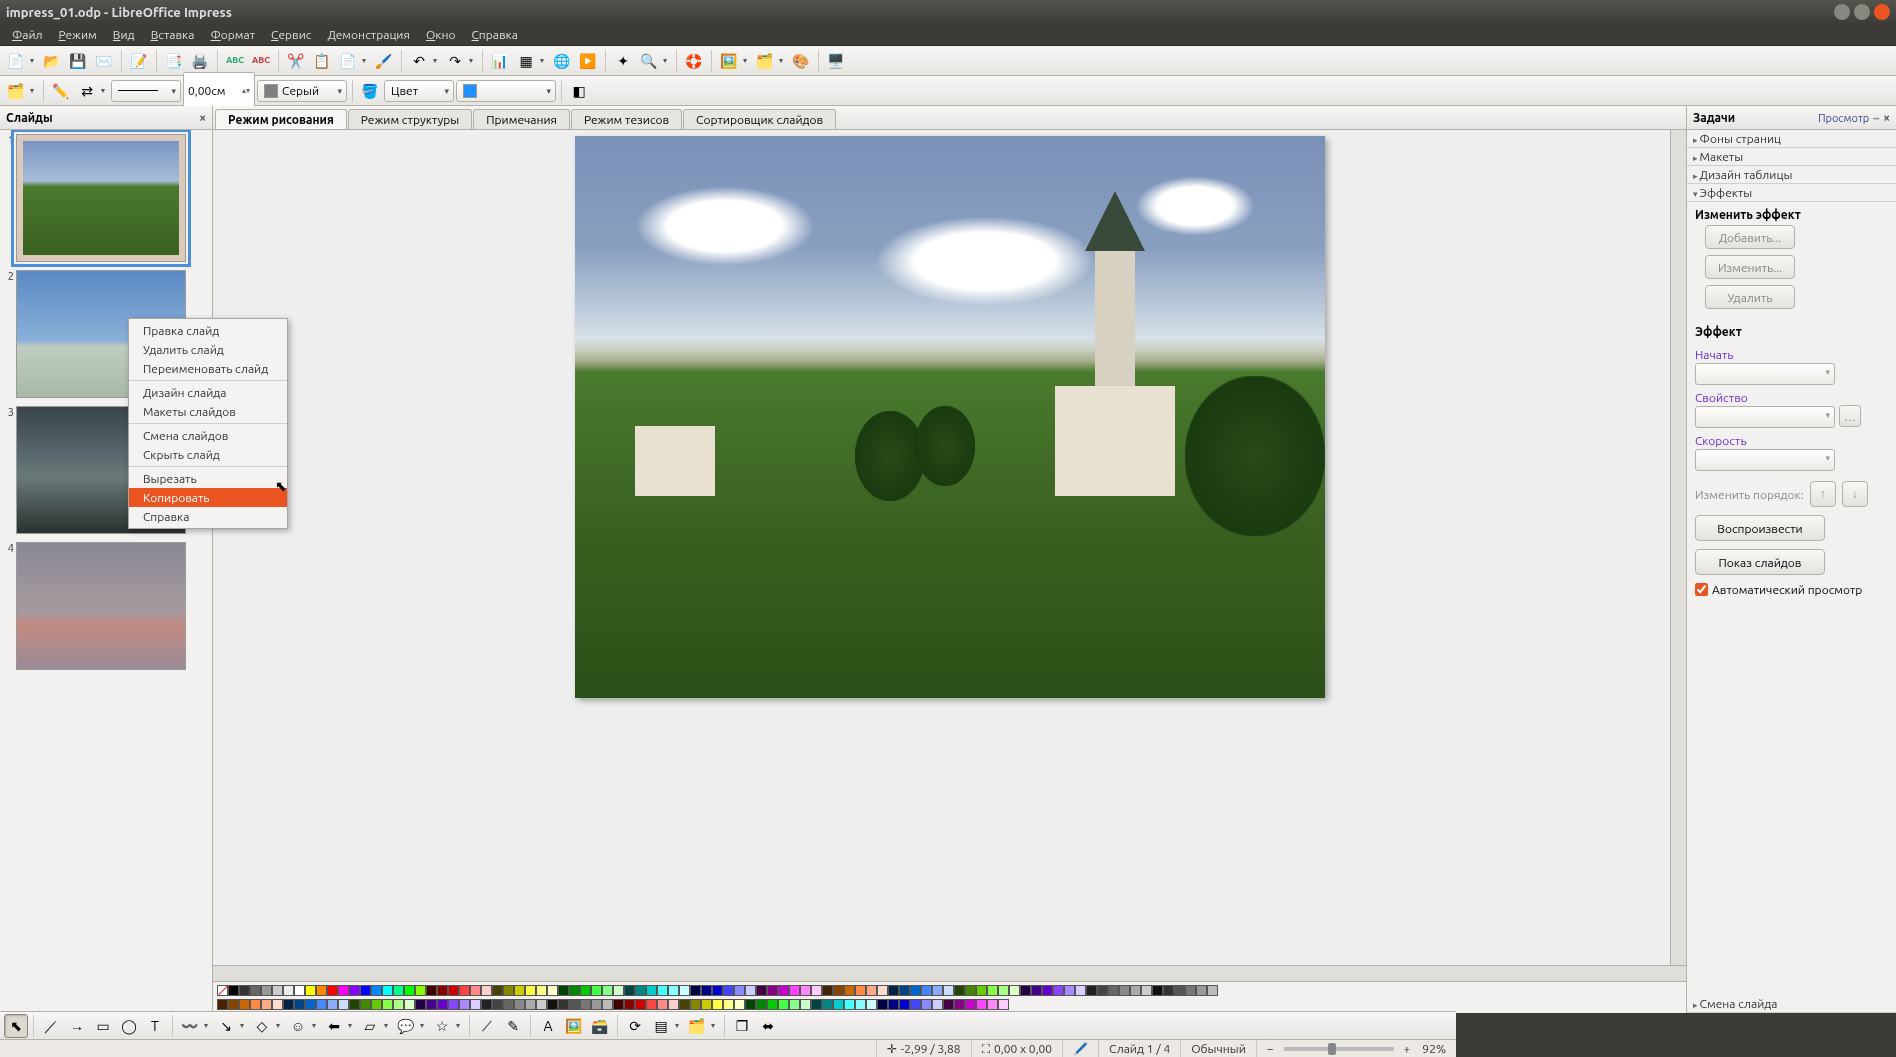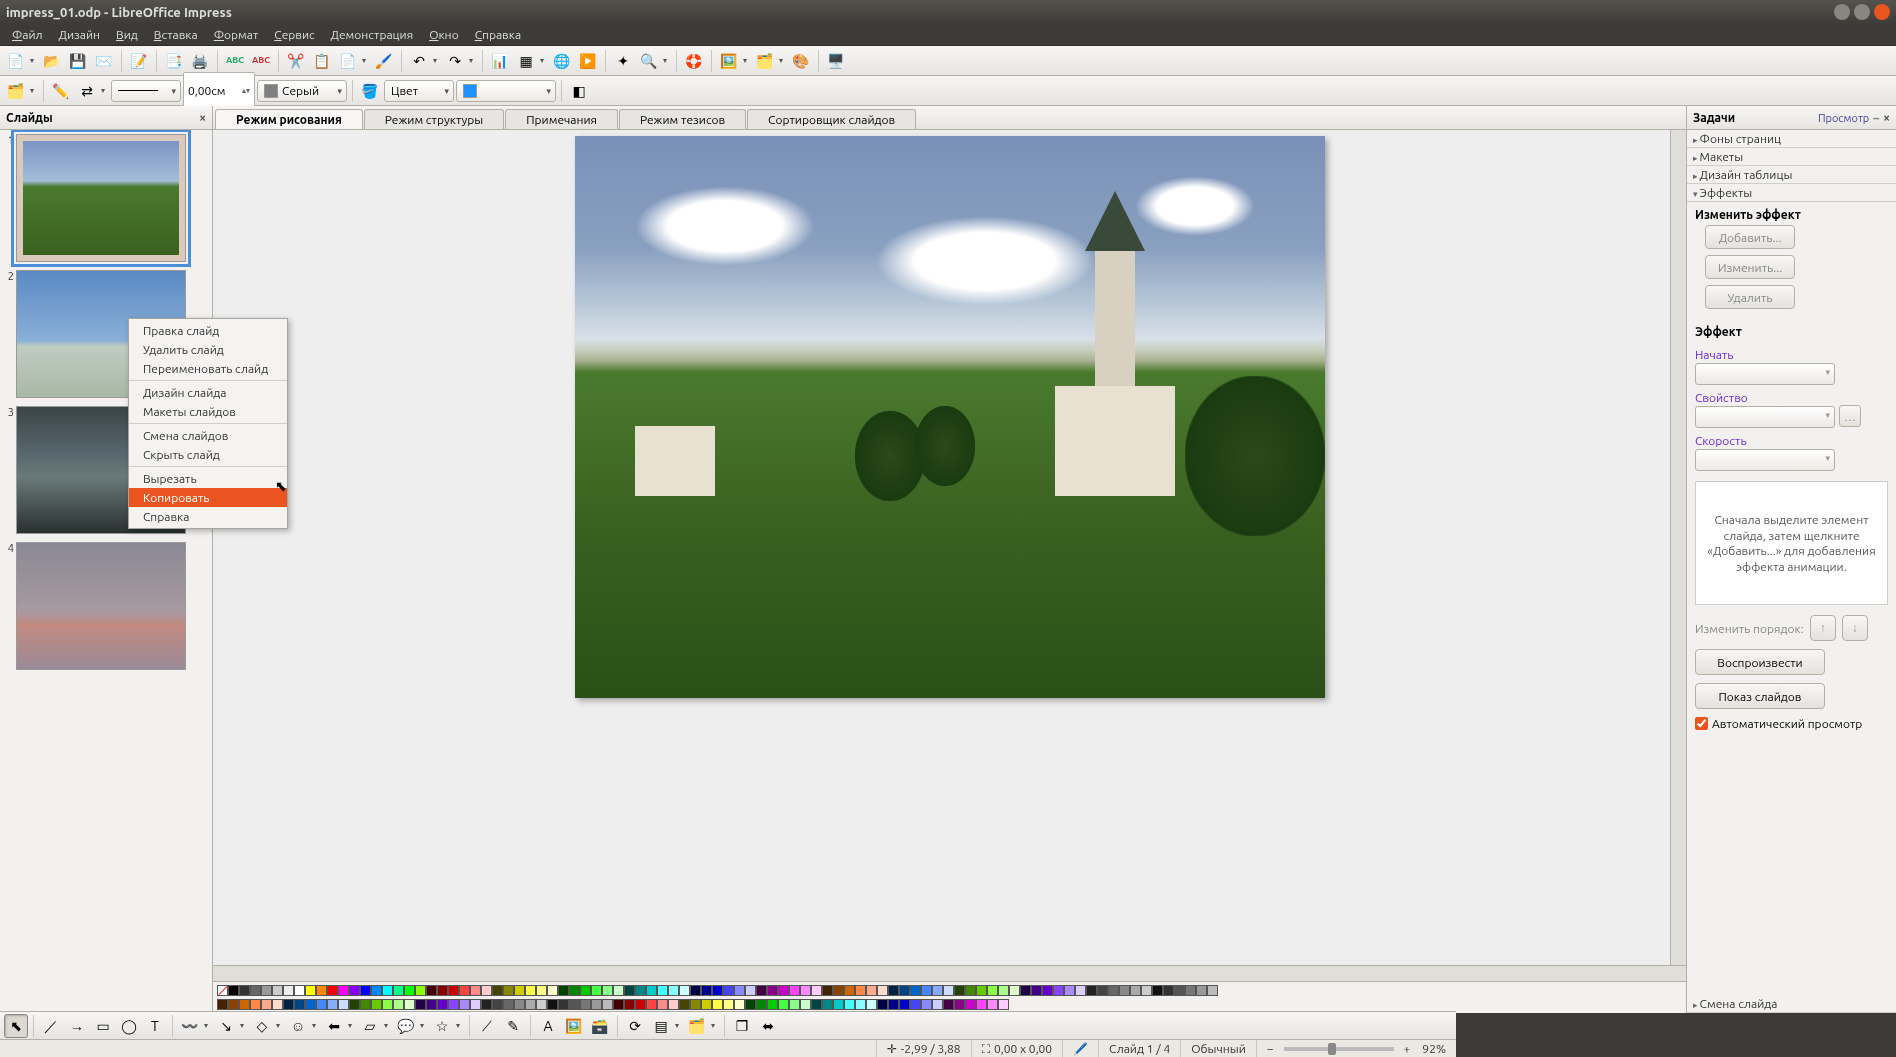--- a/index.html
+++ b/index.html
@@ -45,21 +45,21 @@
 
 
 .thumb1 { background: linear-gradient(to bottom, #7a95c4 0%, #a6bdd9 35%, #4a7a2e 40%, #3a6020 100%); }
 .thumb2 { background: linear-gradient(to bottom, #5a8ac4 0%, #8ab0d8 55%, #bfccc2 60%, #a8b8a5 100%); }
 .thumb3 { background: linear-gradient(to bottom, #3a4548 0%, #5a6a70 40%, #6a7a7a 55%, #2a3030 100%); }
 .thumb4 { background: linear-gradient(to bottom, #8a8895 0%, #a89aa0 55%, #c28a80 65%, #9a8a98 100%); }
 
 
 .edit-area { flex: 1; display: flex; flex-direction: column; background: #eee; position: relative; }
 .tabs { height: 24px; background: linear-gradient(#f7f6f5,#e6e5e2); border-bottom: 1px solid #b3b0a8; display: flex; align-items: flex-end; padding-left: 2px; }
-.tab { padding: 3px 20px; border: 1px solid #b3b0a8; border-bottom: none; background: #e6e5e2; margin-right: 1px; border-radius: 3px 3px 0 0; cursor: pointer; }
+.tab { padding: 3px 12px; border: 1px solid #b3b0a8; border-bottom: none; background: #e6e5e2; margin-right: 1px; border-radius: 3px 3px 0 0; cursor: pointer; }
 .tab.active { background: #f7f6f5; font-weight: bold; }
 .canvas-wrap { flex: 1; background: #eeeeee; display: flex; align-items: flex-start; justify-content: center; padding: 6px 0 0 0; position: relative; overflow: hidden; }
 .slide-canvas { width: 750px; height: 562px; background: #fff; box-shadow: 3px 3px 6px rgba(0,0,0,0.3); position: relative; }
 .slide-img { position: absolute; inset: 0; background:
   linear-gradient(to bottom,
     #7a90b8 0%, #8aa0c0 20%, #b8c8d8 30%, #d8e0e8 36%,
     #c8d0c0 38%, #a8b090 40%,
     #4a7a2e 42%, #3a6020 70%, #2a5018 100%);
 }
 .cloud { position: absolute; background: radial-gradient(ellipse at center, #fff 0%, #fff 45%, rgba(255,255,255,0) 70%); }
@@ -138,21 +138,21 @@
   <span class="title">impress_01.odp - LibreOffice Impress</span>
   <div class="win-controls">
     <span class="win-btn win-min"></span>
     <span class="win-btn win-max"></span>
     <span class="win-btn win-close"></span>
   </div>
 </div>
 
 <div class="menubar">
   <span class="menu-item">Файл</span>
-  <span class="menu-item">Дизайн</span>
+  <span class="menu-item">Режим</span>
   <span class="menu-item">Вид</span>
   <span class="menu-item">Вставка</span>
   <span class="menu-item">Формат</span>
   <span class="menu-item">Сервис</span>
   <span class="menu-item">Демонстрация</span>
   <span class="menu-item">Окно</span>
   <span class="menu-item">Справка</span>
 </div>
 
 <div class="toolbar">
@@ -550,21 +550,20 @@
       <span class="eff-field-lbl">Начать</span>
       <div class="eff-combo"></div>
       <span class="eff-field-lbl">Свойство</span>
       <div style="display:flex;align-items:center;">
         <div class="eff-combo"></div>
         <div class="eff-ellipsis">…</div>
       </div>
       <span class="eff-field-lbl">Скорость</span>
       <div class="eff-combo"></div>
 
-      <div class="hint-box">Сначала выделите элемент слайда, затем щелкните «Добавить...» для добавления эффекта анимации.</div>
 
       <div class="order-row">
         <span>Изменить порядок:</span>
         <div class="arrow-btn">
             <span>↑</span>
           </div>
         <div class="arrow-btn">
             <span>↓</span>
           </div>
       </div>

